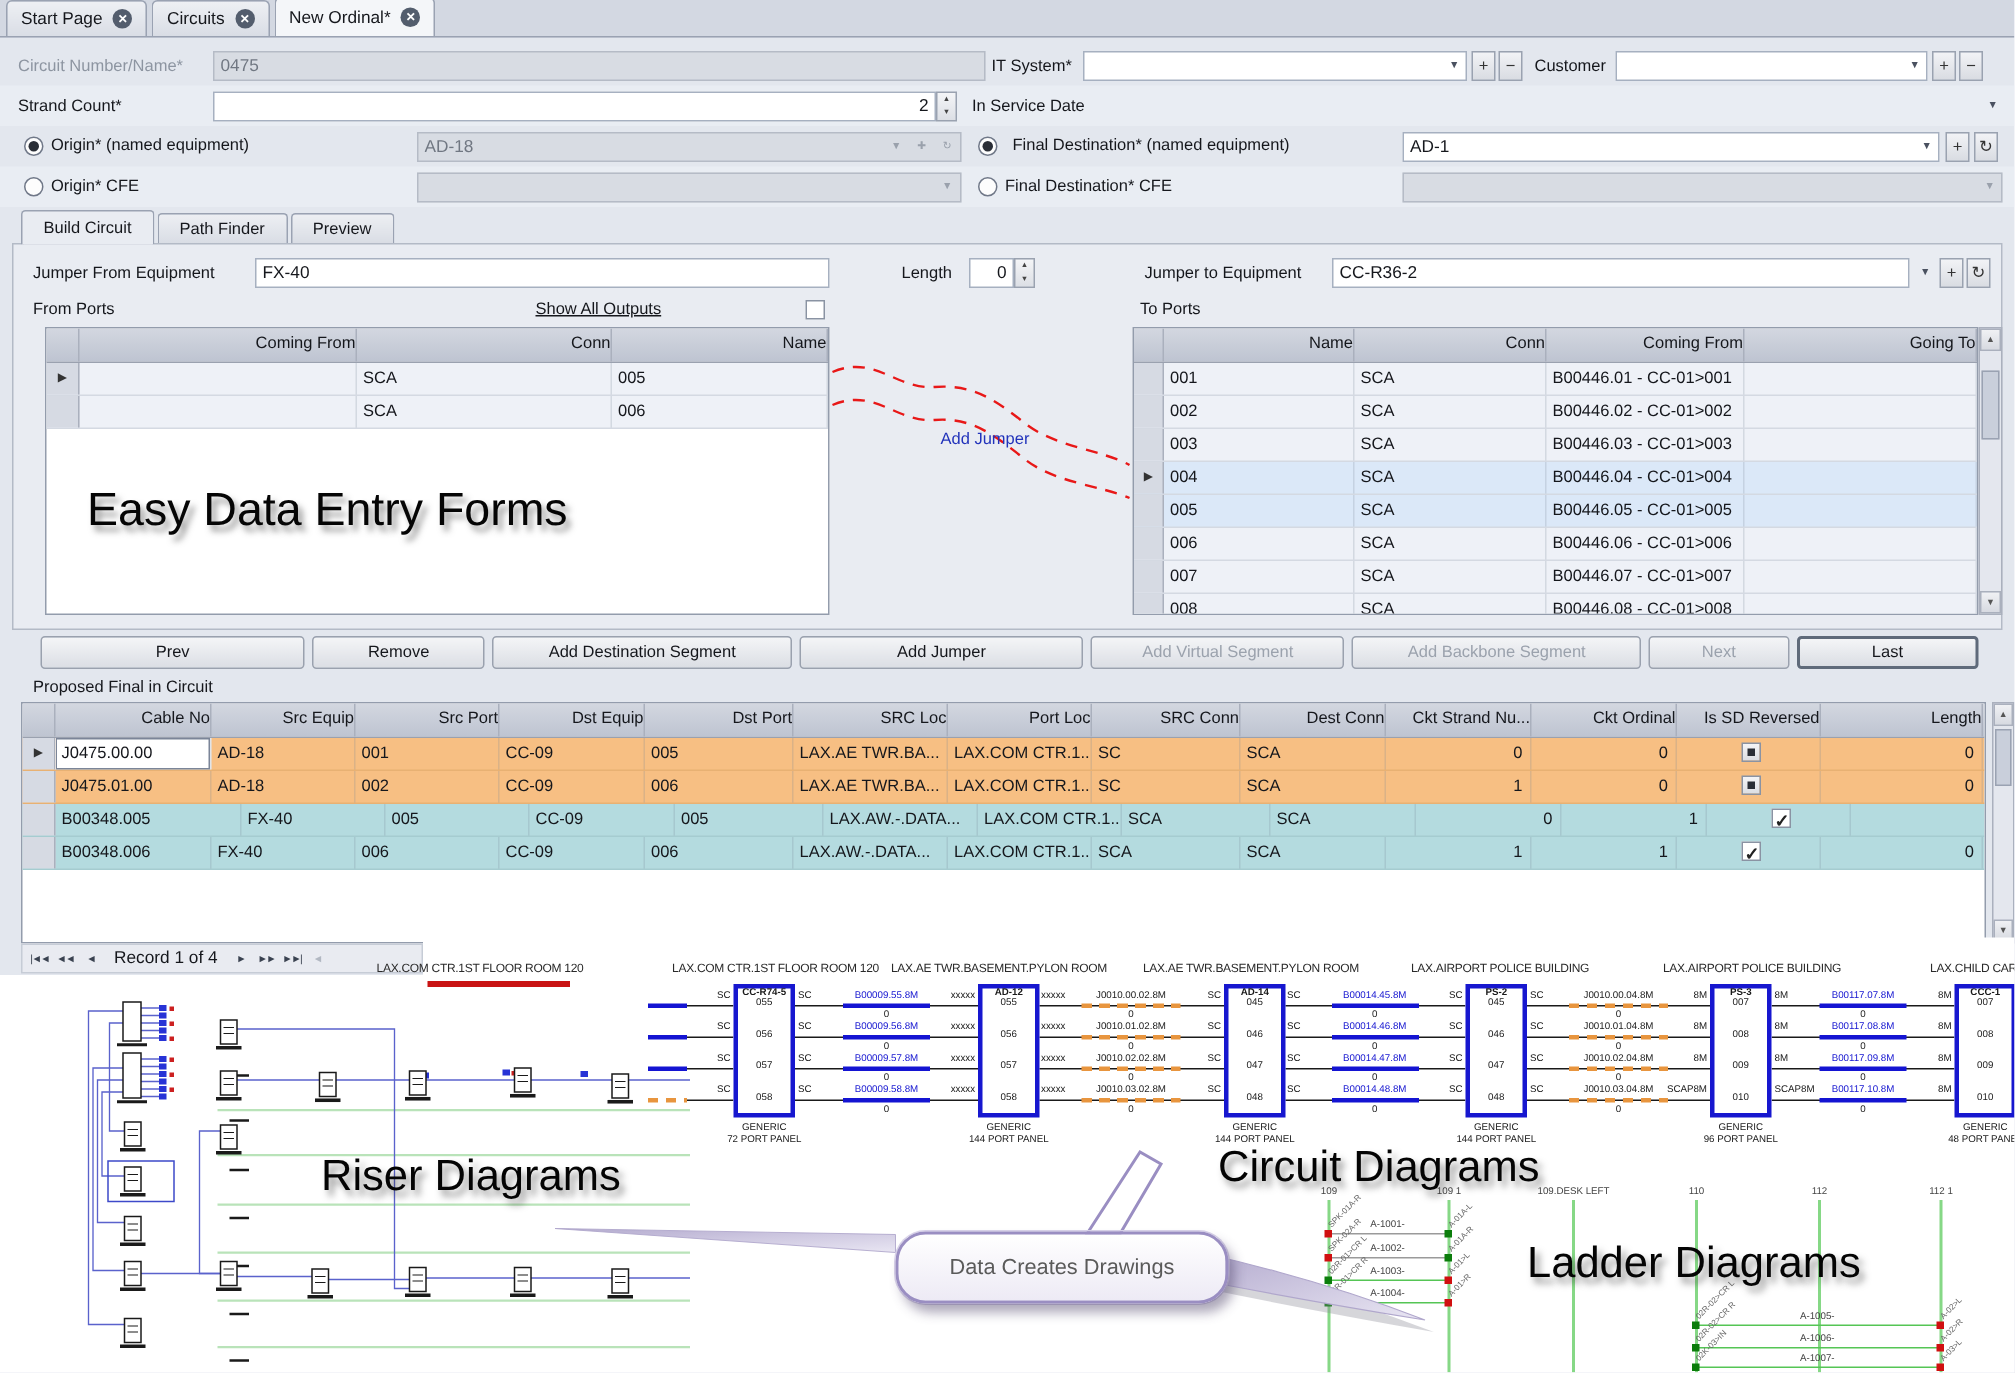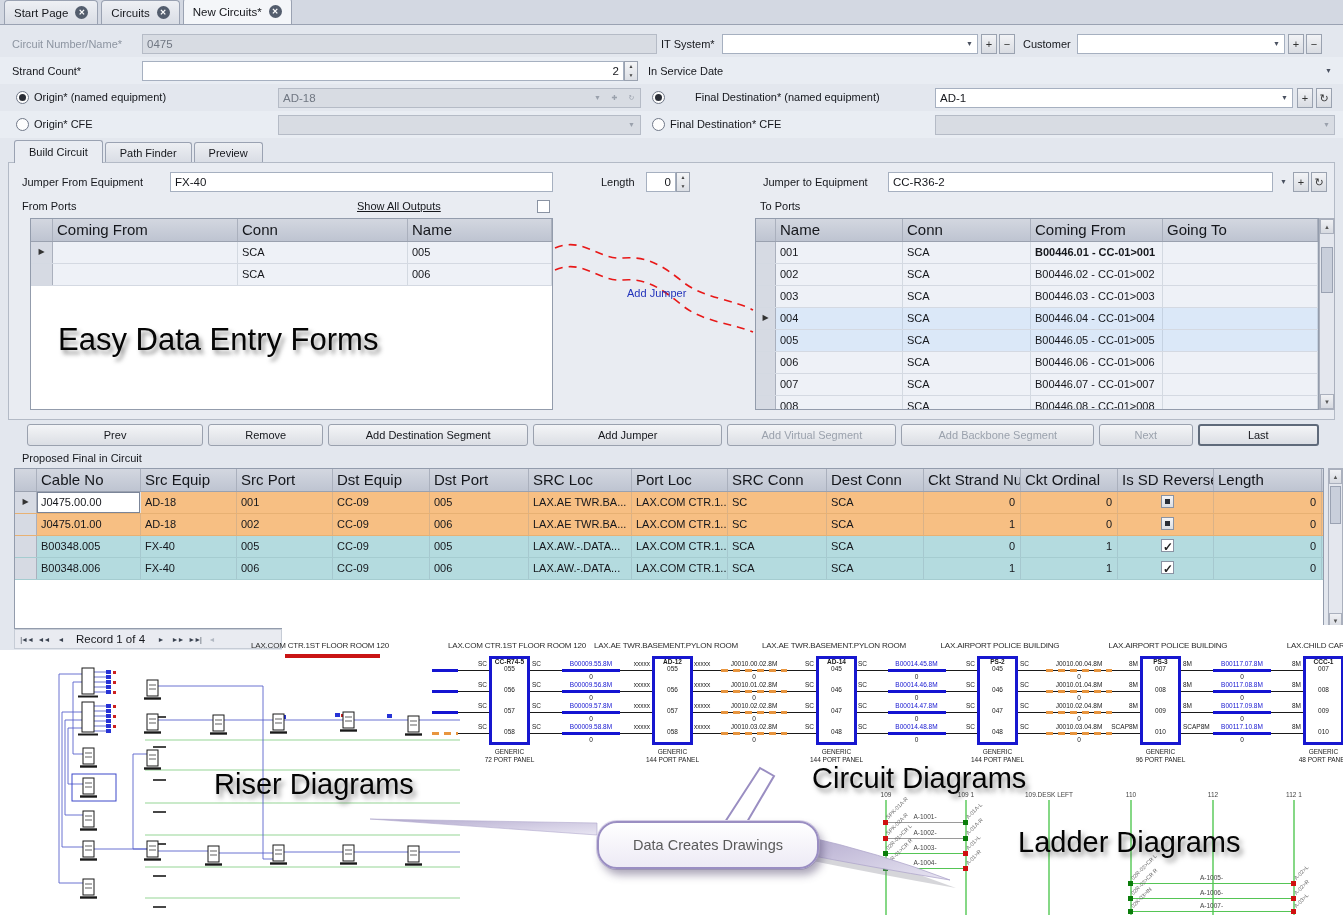--- a/index.html
+++ b/index.html
@@ -27,21 +27,21 @@
   .spin{position:absolute;width:14px;height:20px;border:1px solid #9aa2b0;background:linear-gradient(#f4f5f7,#dcdfe5);box-sizing:border-box;font-size:5px;color:#444;text-align:center;line-height:9px;}
   .chk{position:absolute;width:13px;height:13px;border:1px solid #8a93a3;background:#fff;box-sizing:border-box;}
   
   .subtabs{position:absolute;left:14px;top:141px;display:flex;align-items:flex-end;height:22px;}
   .stab{height:20px;padding:0 14px;display:flex;align-items:center;background:linear-gradient(#edeff3,#d8dce4);border:1px solid #9aa2b2;border-bottom:none;border-radius:3px 3px 0 0;margin-right:2px;}
   .stab.active{background:#e9ecf2;height:22px;position:relative;z-index:3;}
   .panel{position:absolute;left:8px;top:162px;width:1327px;height:258px;background:#e9ecf2;border:1px solid #b3bac6;box-sizing:border-box;}
   
   .grid{position:absolute;background:#fff;border:1px solid #939cac;box-sizing:border-box;overflow:hidden;}
   .gridhead{display:flex;height:22px;background:linear-gradient(#d3d7e0,#bec4d1);border-bottom:1px solid #9aa1af;}
-  .hcell{font-size:15px;line-height:21px;padding-left:4px;box-sizing:border-box;border-right:1px solid #aab0bd;white-space:nowrap;overflow:hidden;}
+  .hcell{font-size:11px;line-height:21px;padding-left:4px;box-sizing:border-box;border-right:1px solid #aab0bd;white-space:nowrap;overflow:hidden;text-align:right;}
   .gridrow{display:flex;height:21px;background:#eef1f7;border-bottom:1px solid #d4d9e2;}
   .gridrow.sel{background:#dbe8f8;}
   .gridrow.orange{background:#f7bf83;border-bottom:1px solid #e8b173;}
   .gridrow.teal{background:#b4dbdf;border-bottom:1px solid #a5ccd0;}
   .cell{font-size:11px;line-height:20px;padding-left:4px;box-sizing:border-box;border-right:1px solid rgba(120,130,150,.22);white-space:nowrap;overflow:hidden;}
   .cell.rt{text-align:right;padding-right:5px;}
   .cell.ind{background:#d6dae3;border-right:1px solid #aab0bd;text-align:center;padding:0;font-size:8px;color:#333;}
   .hcell.ind{padding:0;}
   .cell.edit{background:#fff;box-shadow:inset 0 0 0 1px #7b8598;}
   .ckbox{display:inline-block;width:13px;height:13px;margin-top:3px;border:1px solid #8a93a3;box-sizing:border-box;background:linear-gradient(#f4f4f6,#dcdee3);position:relative;}
@@ -88,21 +88,21 @@
   <div class="tabbar" id="tabbar">
       <div class="tab">
         <span>Start Page</span>
         <span class="closeico">✕</span>
       </div>
       <div class="tab">
         <span>Circuits</span>
         <span class="closeico">✕</span>
       </div>
       <div class="tab active">
-        <span>New Circuits*</span>
+        <span>New Ordinal*</span>
         <span class="closeico">✕</span>
       </div>
     </div>
 
   <div class="stripe" style="top:57px;height:27px;background:#e9edf3;"></div>
   <div class="stripe" style="top:111px;height:27px;background:#e9edf3;"></div>
 
   <span class="lbl dim" style="left:12px;top:38px;">Circuit Number/Name*</span>
   <input class="txt dis" style="left: 142px; top: 34px; width: 515px;" readonly="" value="0475">
   <span class="lbl" style="left:661px;top:38px;">IT System*</span>
@@ -122,21 +122,21 @@
   <span class="lbl" style="left:648px;top:65px;">In Service Date</span>
   <span class="ddbtn" style="left:1322px;top:62px;">▼</span>
 
   <span class="radio on" style="left:16px;top:91px;"></span>
   <span class="lbl" style="left:34px;top:91px;">Origin* (named equipment)</span>
   <input class="txt dis" style="left: 278px; top: 88px; width: 363px;" readonly="" value="AD-18">
   <span class="ddbtn dim" style="left:591px;top:89px;">▼</span>
   <span class="ddbtn dim" style="left:608px;top:89px;">✚</span>
   <span class="ddbtn dim" style="left:625px;top:89px;">↻</span>
   <span class="radio on" style="left:652px;top:91px;"></span>
-  <span class="lbl" style="left:695px;top:91px;">Final Destination* (named equipment)</span>
+  <span class="lbl" style="left:675px;top:91px;">Final Destination* (named equipment)</span>
   <input class="txt" style="left: 935px; top: 88px; width: 358px;" value="AD-1">
   <span class="ddbtn" style="left:1278px;top:89px;">▼</span>
   <span class="sidebtn" style="left:1297px;top:88px;">+</span>
   <span class="sidebtn" style="left:1316px;top:88px;">↻</span>
 
   <span class="radio" style="left:16px;top:118px;"></span>
   <span class="lbl" style="left:34px;top:118px;">Origin* CFE</span>
   <input class="txt dis" style="left: 278px; top: 115px; width: 363px;" readonly="" value="">
   <span class="ddbtn dim" style="left:625px;top:116px;">▼</span>
   <span class="radio" style="left:652px;top:118px;"></span>
@@ -198,21 +198,21 @@
         <span class="hcell ind" style="width: 20px; flex: 0 0 auto; display: block;"></span>
         <span class="hcell" style="width: 127px; flex: 0 0 auto; display: block;">Name</span>
         <span class="hcell" style="width: 128px; flex: 0 0 auto; display: block;">Conn</span>
         <span class="hcell" style="width: 132px; flex: 0 0 auto; display: block;">Coming From</span>
         <span class="hcell" style="width: 155px; flex: 0 0 auto; display: block;">Going To</span>
       </div>
       <div class="gridrow">
         <span class="cell ind" style="width: 20px; flex: 0 0 auto; display: block;"></span>
         <span class="cell" style="width: 127px; flex: 0 0 auto; display: block;">001</span>
         <span class="cell" style="width: 128px; flex: 0 0 auto; display: block;">SCA</span>
-        <span class="cell" style="width: 132px; flex: 0 0 auto; display: block; font-weight: bold;">B00446.01 - CC-01&gt;001</span>
+        <span class="cell" style="width: 132px; flex: 0 0 auto; display: block;">B00446.01 - CC-01&gt;001</span>
         <span class="cell" style="width: 155px; flex: 0 0 auto; display: block;"></span>
       </div>
       <div class="gridrow">
         <span class="cell ind" style="width: 20px; flex: 0 0 auto; display: block;"></span>
         <span class="cell" style="width: 127px; flex: 0 0 auto; display: block;">002</span>
         <span class="cell" style="width: 128px; flex: 0 0 auto; display: block;">SCA</span>
         <span class="cell" style="width: 132px; flex: 0 0 auto; display: block;">B00446.02 - CC-01&gt;002</span>
         <span class="cell" style="width: 155px; flex: 0 0 auto; display: block;"></span>
       </div>
       <div class="gridrow">
@@ -329,21 +329,21 @@
         <span class="cell" style="width: 96px; flex: 0 0 auto; display: block;">LAX.COM CTR.1...</span>
         <span class="cell" style="width: 99px; flex: 0 0 auto; display: block;">SC</span>
         <span class="cell" style="width: 97px; flex: 0 0 auto; display: block;">SCA</span>
         <span class="cell rt" style="width: 97px; flex: 0 0 auto; display: block;">1</span>
         <span class="cell rt" style="width: 97px; flex: 0 0 auto; display: block;">0</span>
         <span class="cell" style="width: 96px; flex: 0 0 auto; display: block; text-align: center;"><span class="ckbox mixed"></span></span>
         <span class="cell rt" style="width: 108px; flex: 0 0 auto; display: block;">0</span>
       </div>
       <div class="gridrow teal">
         <span class="cell ind" style="width: 22px; flex: 0 0 auto; display: block;"></span>
-        <span class="cell" style="width: 104px; flex: 0 0 auto; display: block;">B00348.005</span>
+        <span class="cell" style="width: 124px; flex: 0 0 auto; display: block;">B00348.005</span>
         <span class="cell" style="width: 96px; flex: 0 0 auto; display: block;">FX-40</span>
         <span class="cell" style="width: 96px; flex: 0 0 auto; display: block;">005</span>
         <span class="cell" style="width: 97px; flex: 0 0 auto; display: block;">CC-09</span>
         <span class="cell" style="width: 99px; flex: 0 0 auto; display: block;">005</span>
         <span class="cell" style="width: 103px; flex: 0 0 auto; display: block;">LAX.AW.-.DATA...</span>
         <span class="cell" style="width: 96px; flex: 0 0 auto; display: block;">LAX.COM CTR.1...</span>
         <span class="cell" style="width: 99px; flex: 0 0 auto; display: block;">SCA</span>
         <span class="cell" style="width: 97px; flex: 0 0 auto; display: block;">SCA</span>
         <span class="cell rt" style="width: 97px; flex: 0 0 auto; display: block;">0</span>
         <span class="cell rt" style="width: 97px; flex: 0 0 auto; display: block;">1</span>

